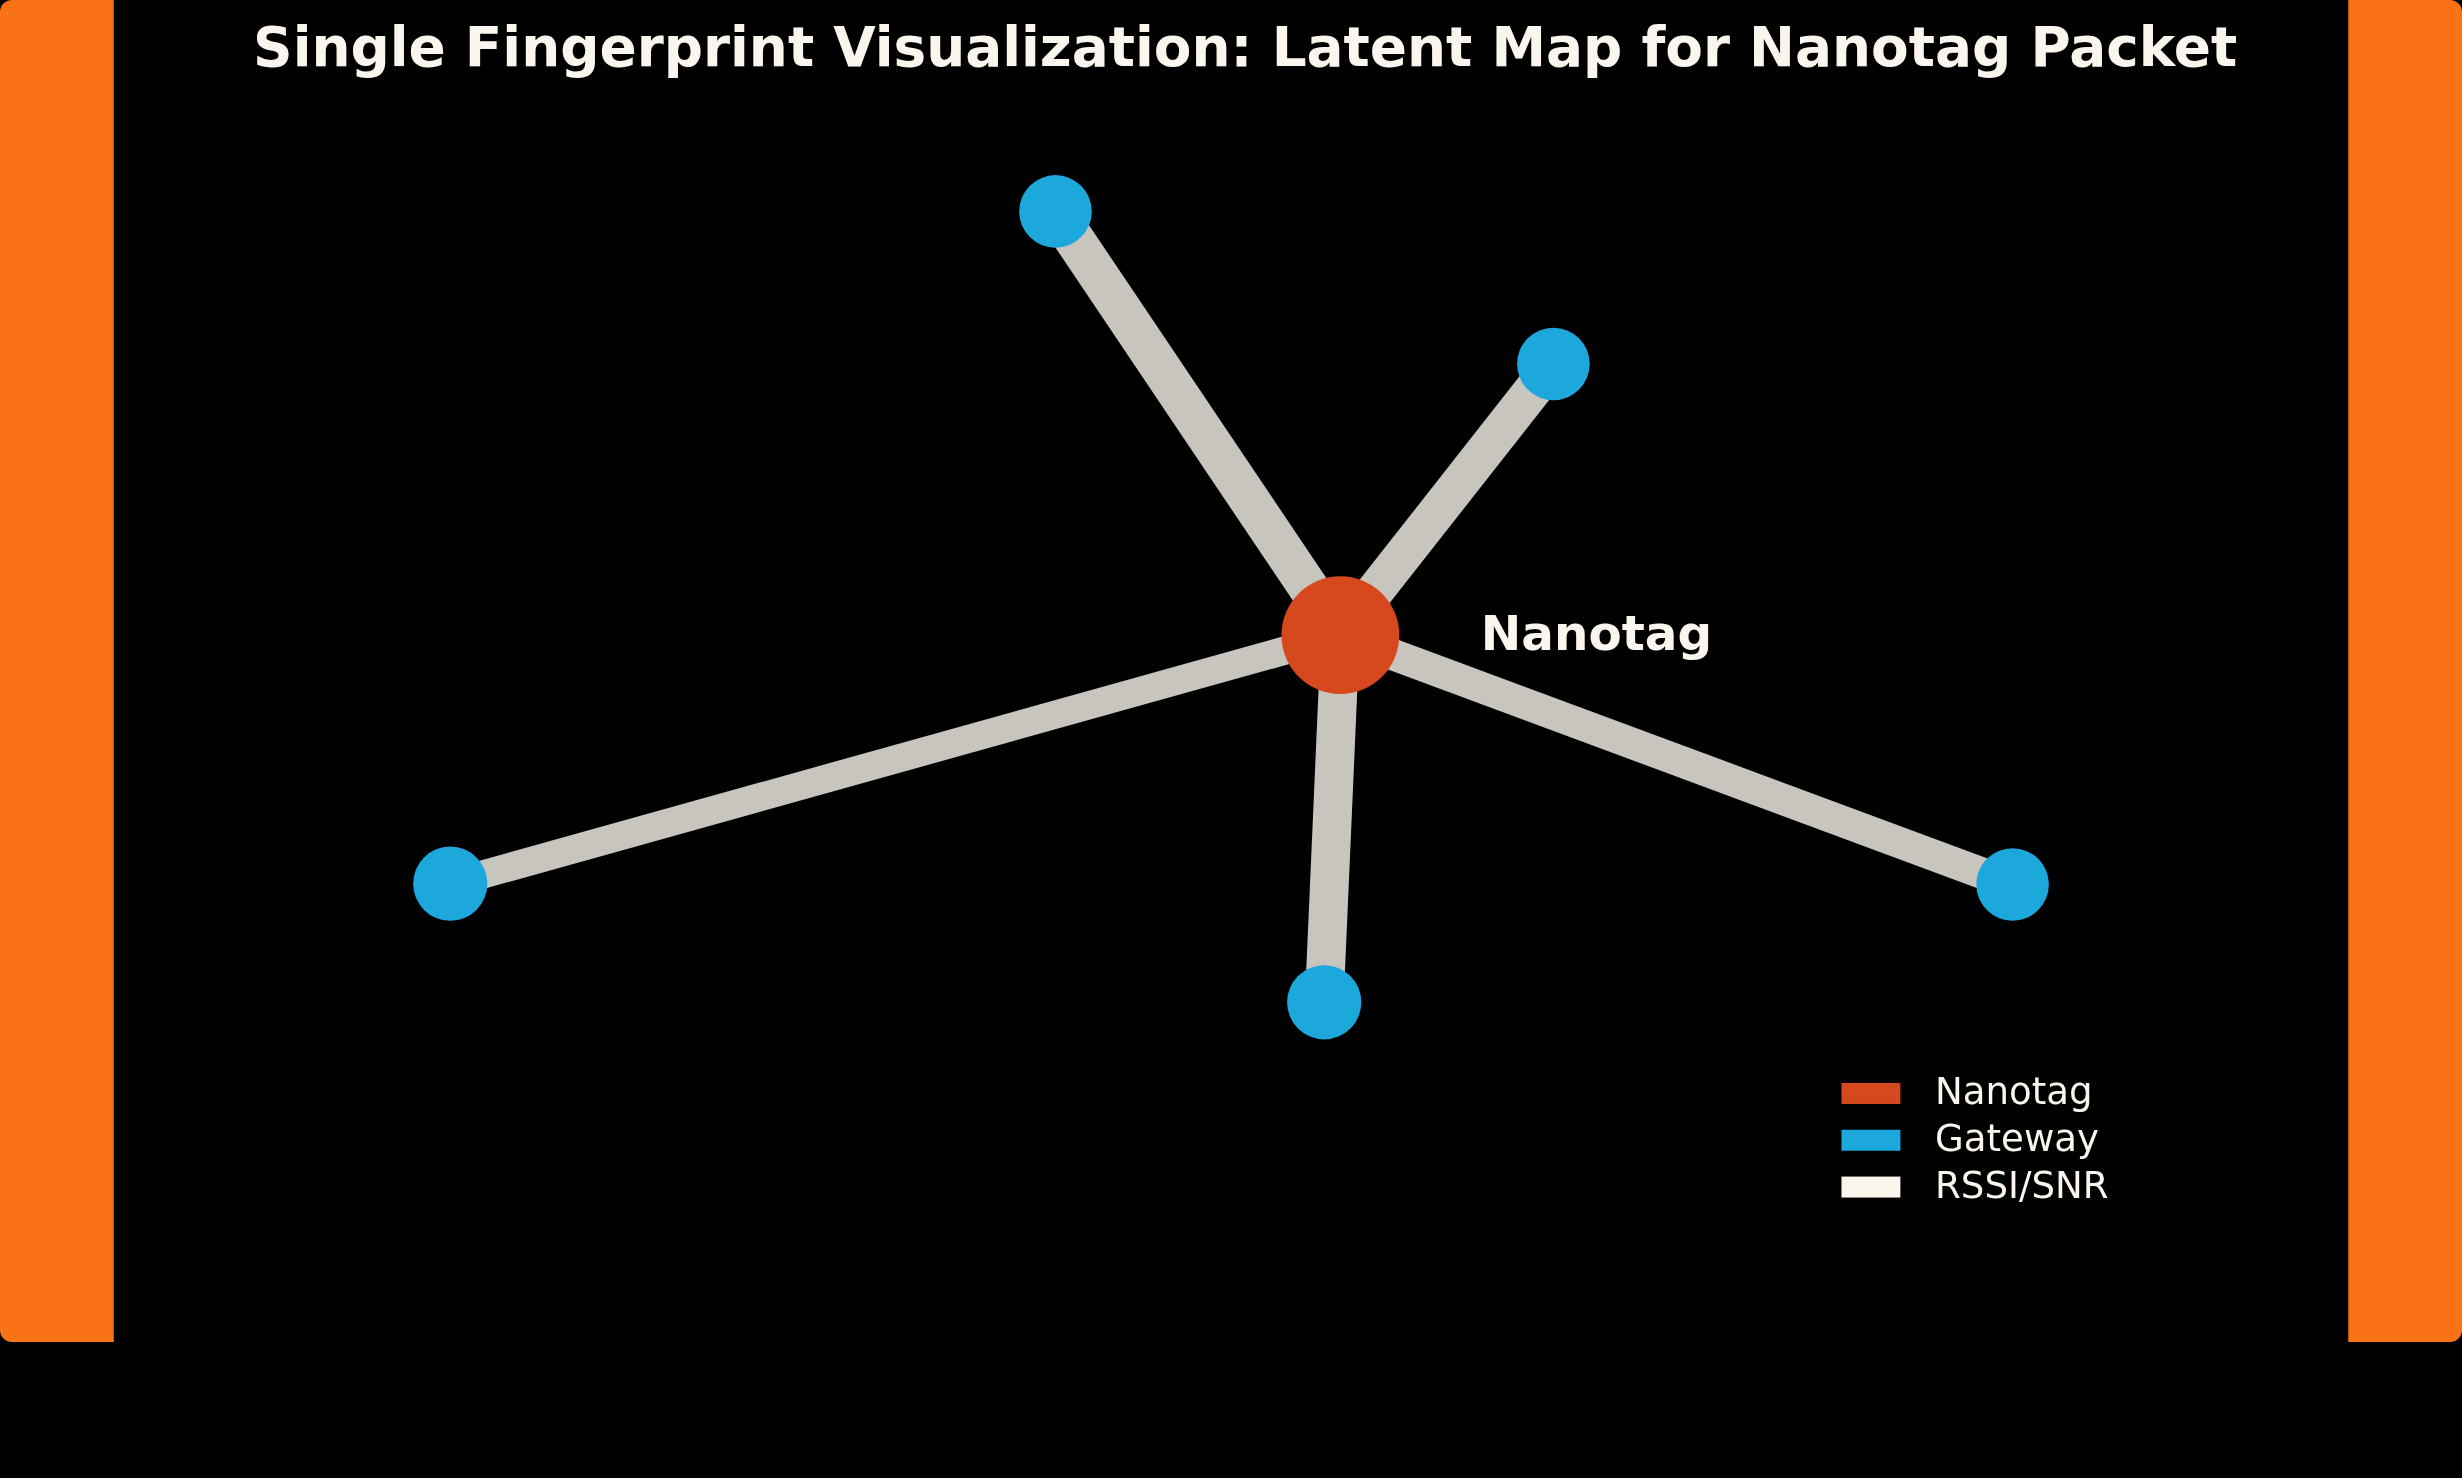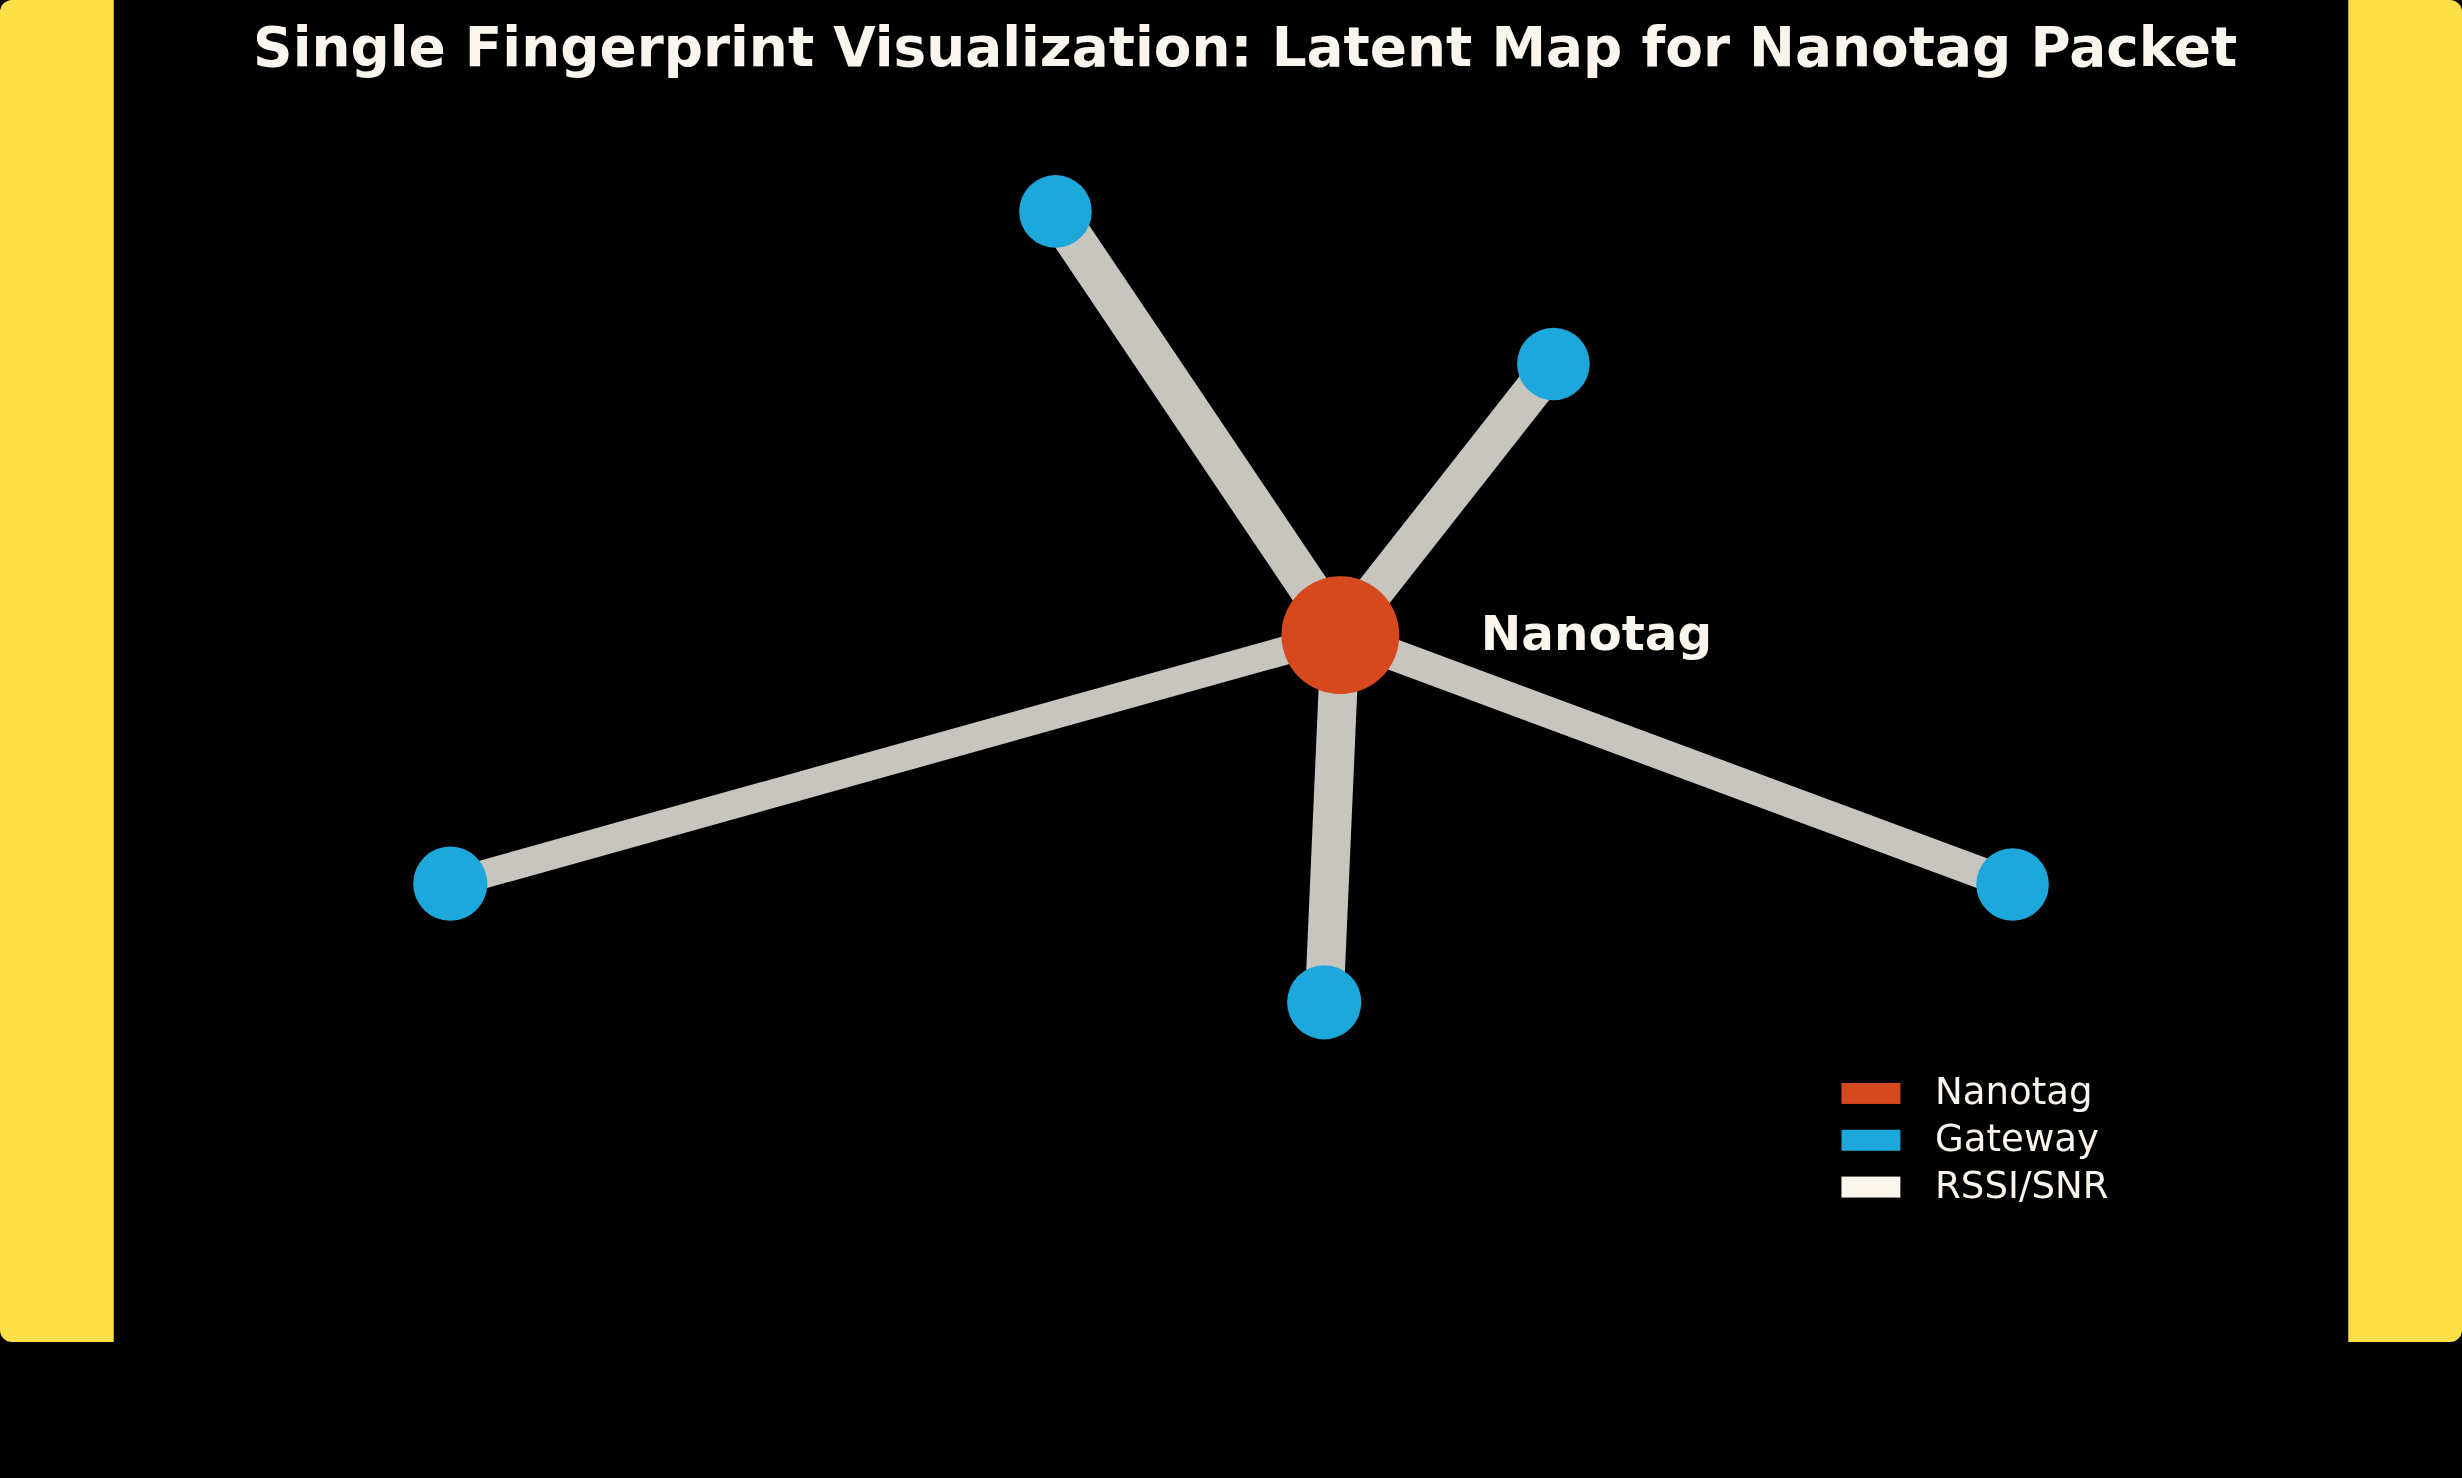--- a/index.html
+++ b/index.html
@@ -1,20 +1,20 @@
 <!DOCTYPE html>
 <html style="font-size:14.2px"><head>
 <meta charset="utf-8">
 <style>
   html, body { margin: 0; padding: 0; background: #000; }
   .stage {
     position: relative;
     width: 2462px;
     height: 1342px;
-    background: #fde047;
+    background: #f97316;
     overflow: hidden;
     border-radius: 12px;
   }
   svg.canvas { position: absolute; left: 0; top: 0; width: 100%; height: 100%; display: block; }
   text {
     font-family: "DejaVu Sans", "Liberation Sans", sans-serif;
   }
   .title-text   { font-size: 68px; font-weight: bold; }
   .node-label   { font-size: 60px; font-weight: bold; }
   .legend-label { font-size: 46px; font-weight: normal; }

